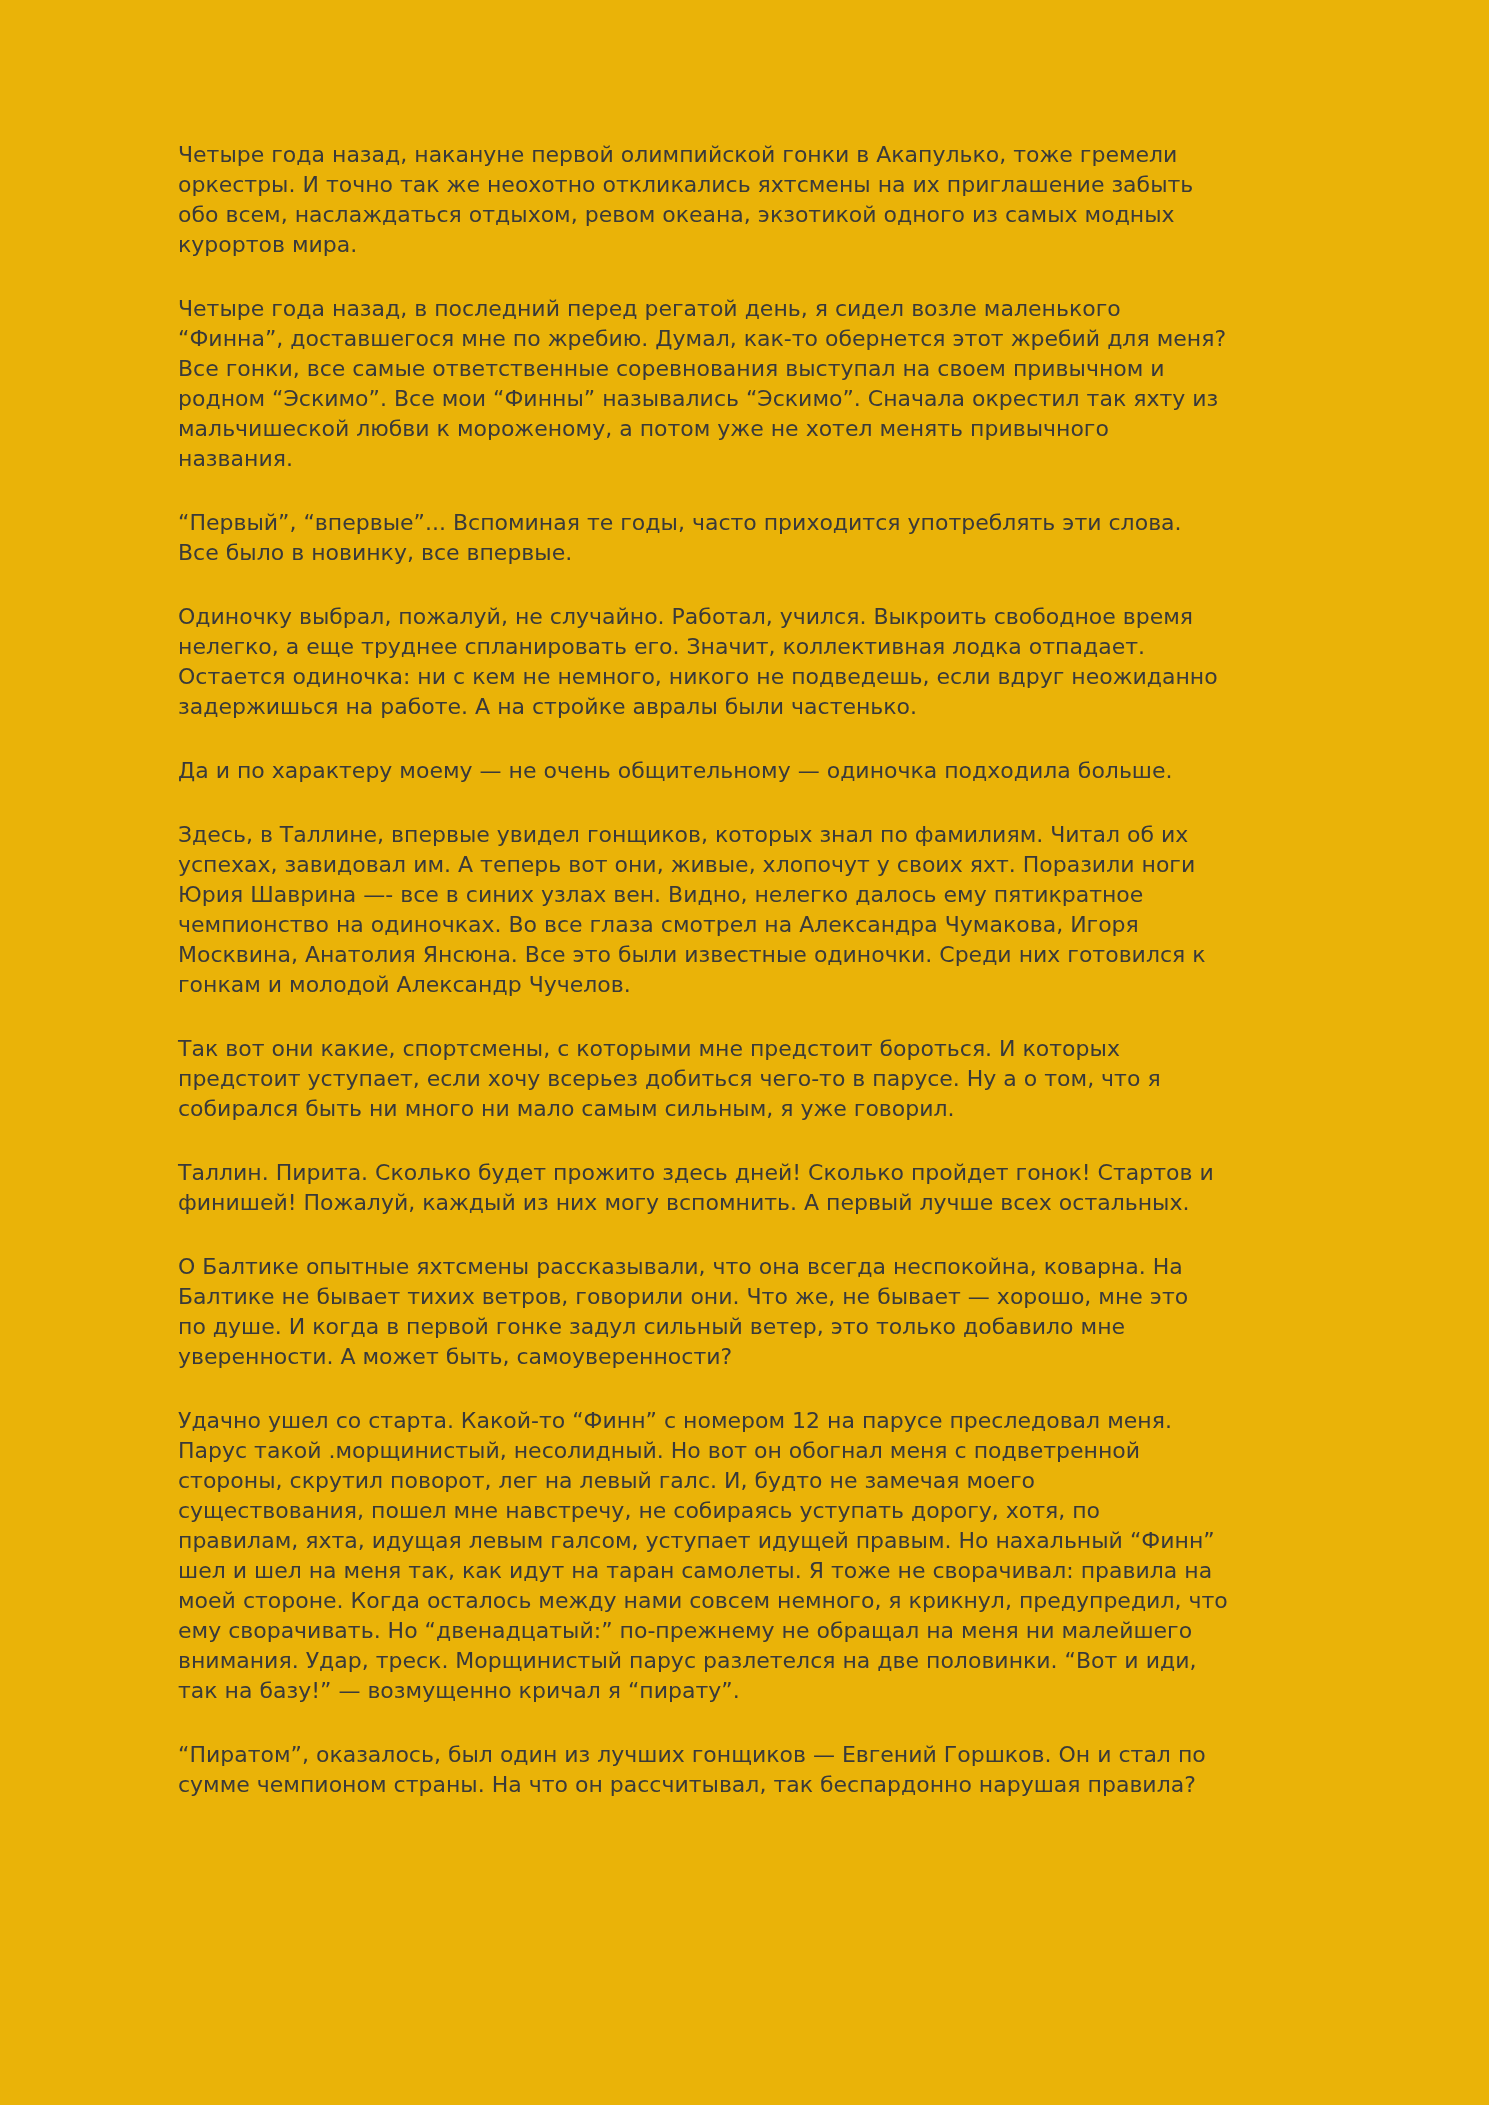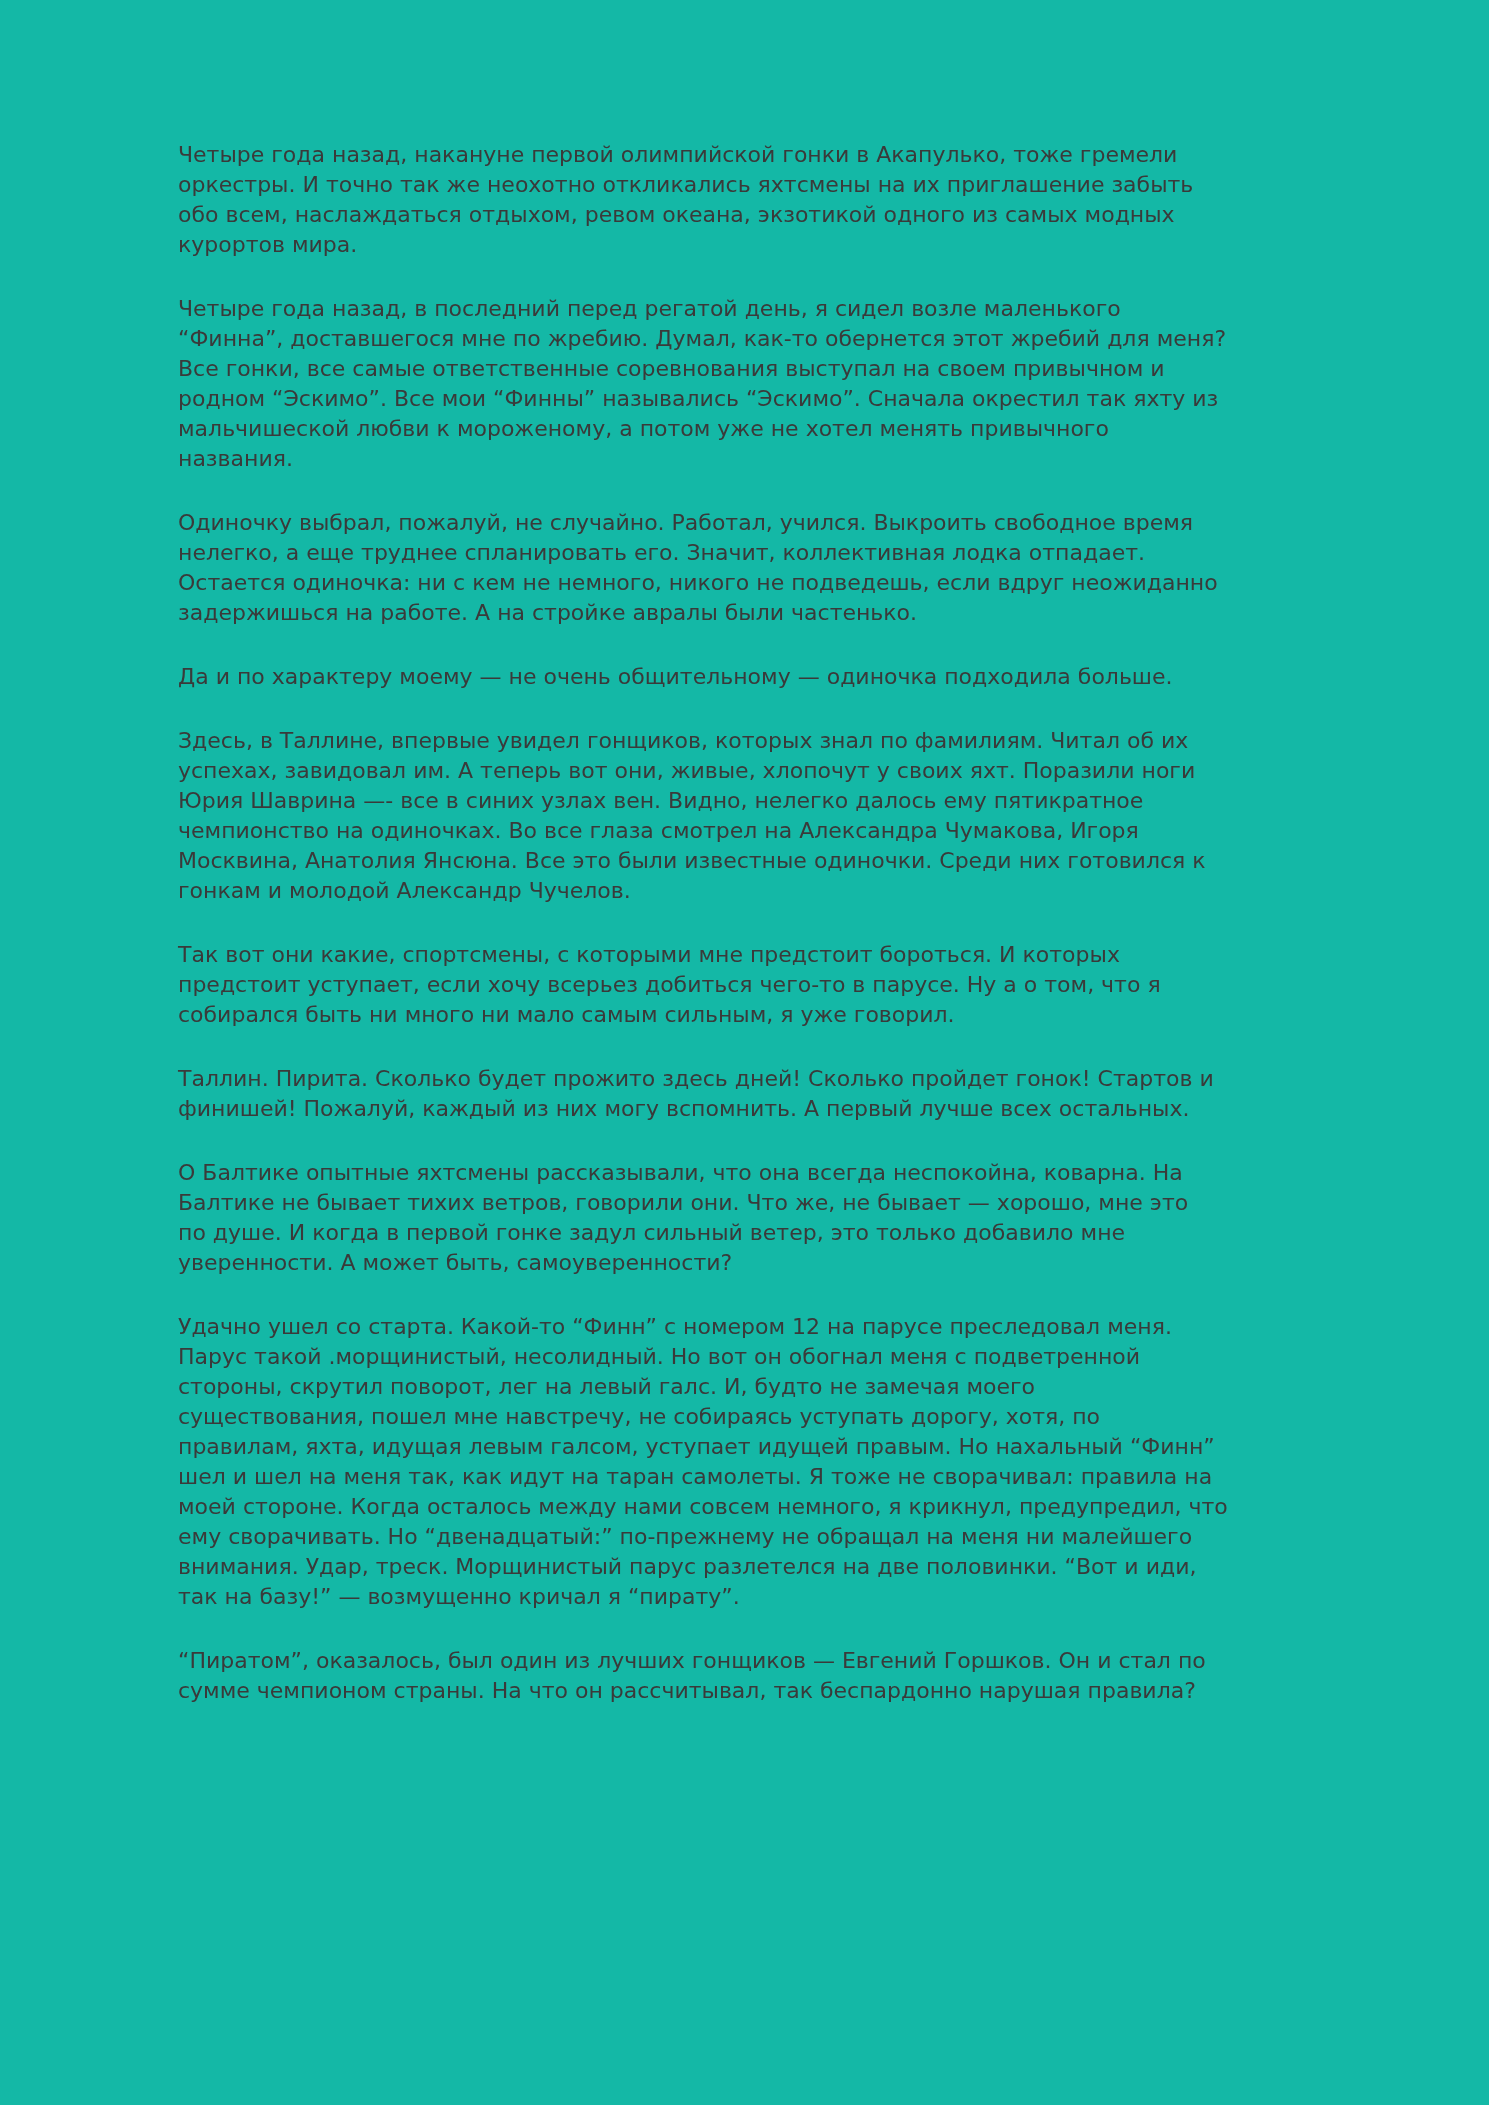--- a/index.html
+++ b/index.html
@@ -4,21 +4,21 @@
 <style>
   html, body {
     margin: 0;
     padding: 0;
     background: #ffffff;
   }
   .page {
     position: relative;
     width: 1489px;
     height: 2105px;
-    background: #14b8a6;
+    background: #eab308;
     overflow: hidden;
   }
   .text-column {
     position: absolute;
     left: 178px;
     top: 140px;
     width: 1190px;
   }
   .text-column p {
     margin: 0 0 34px 0;
@@ -41,20 +41,22 @@
       <p>Четыре года назад, накануне первой олимпийской гонки в Акапулько, тоже гремели
 оркестры. И точно так же неохотно откликались яхтсмены на их приглашение забыть
 обо всем, наслаждаться отдыхом, ревом океана, экзотикой одного из самых модных
 курортов мира.</p>
       <p>Четыре года назад, в последний перед регатой день, я сидел возле маленького
 “Финна”, доставшегося мне по жребию. Думал, как-то обернется этот жребий для меня?
 Все гонки, все самые ответственные соревнования выступал на своем привычном и
 родном “Эскимо”. Все мои “Финны” назывались “Эскимо”. Сначала окрестил так яхту из
 мальчишеской любви к мороженому, а потом уже не хотел менять привычного
 названия.</p>
+      <p>“Первый”, “впервые”... Вспоминая те годы, часто приходится употреблять эти слова.
+Все было в новинку, все впервые.</p>
       <p>Одиночку выбрал, пожалуй, не случайно. Работал, учился. Выкроить свободное время
 нелегко, а еще труднее спланировать его. Значит, коллективная лодка отпадает.
 Остается одиночка: ни с кем не немного, никого не подведешь, если вдруг неожиданно
 задержишься на работе. А на стройке авралы были частенько.</p>
       <p>Да и по характеру моему — не очень общительному — одиночка подходила больше.</p>
       <p>Здесь, в Таллине, впервые увидел гонщиков, которых знал по фамилиям. Читал об их
 успехах, завидовал им. А теперь вот они, живые, хлопочут у своих яхт. Поразили ноги
 Юрия Шаврина —- все в синих узлах вен. Видно, нелегко далось ему пятикратное
 чемпионство на одиночках. Во все глаза смотрел на Александра Чумакова, Игоря
 Москвина, Анатолия Янсюна. Все это были известные одиночки. Среди них готовился к

